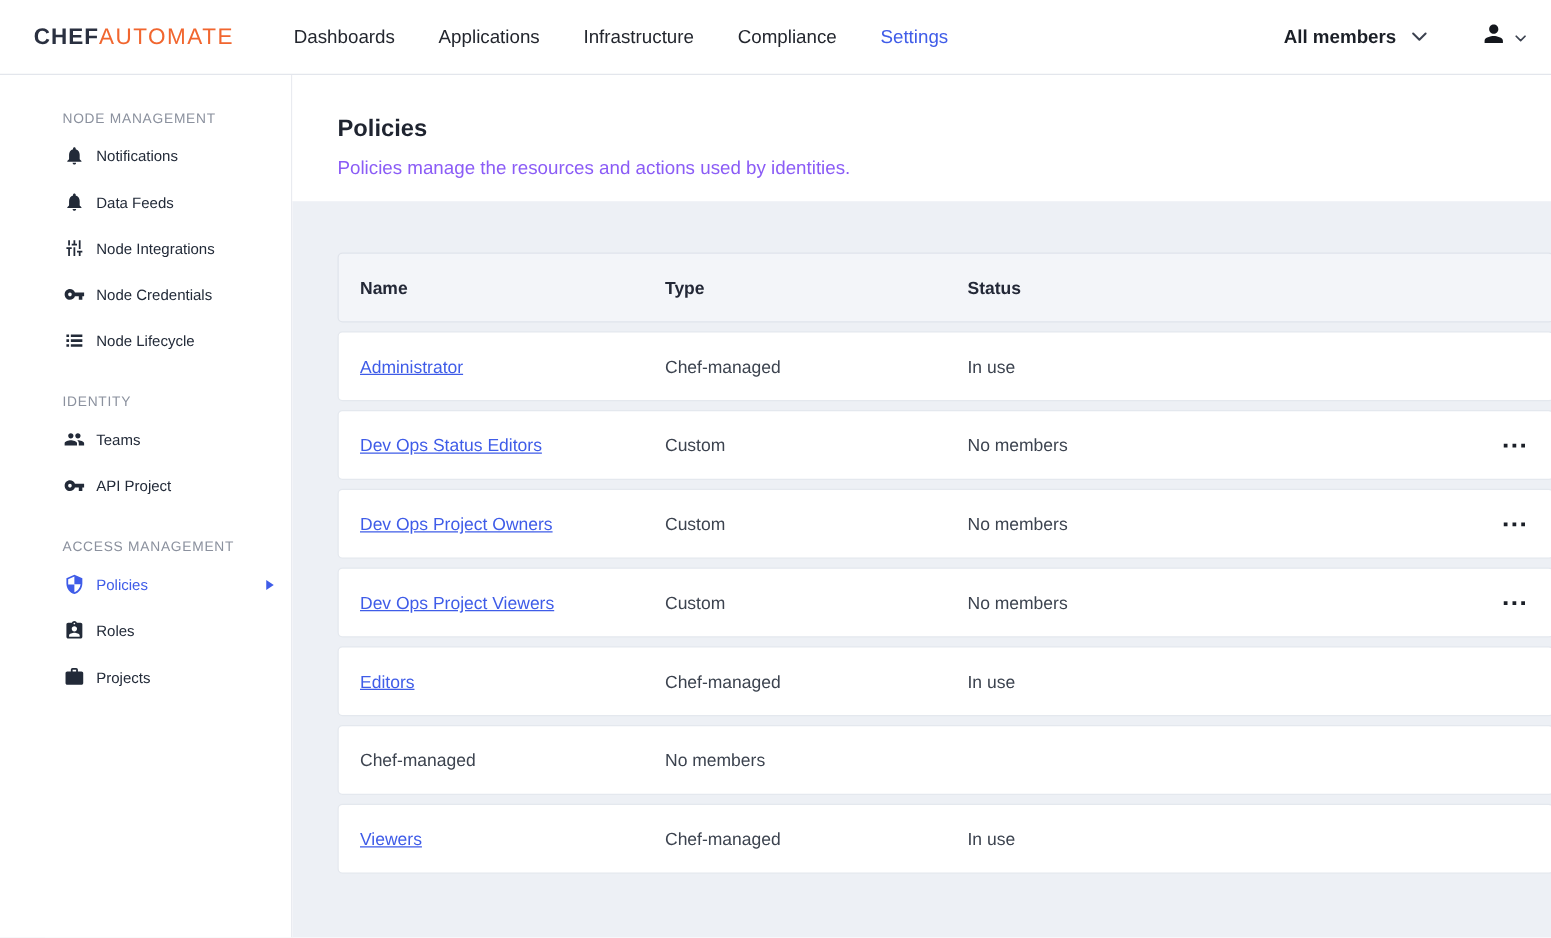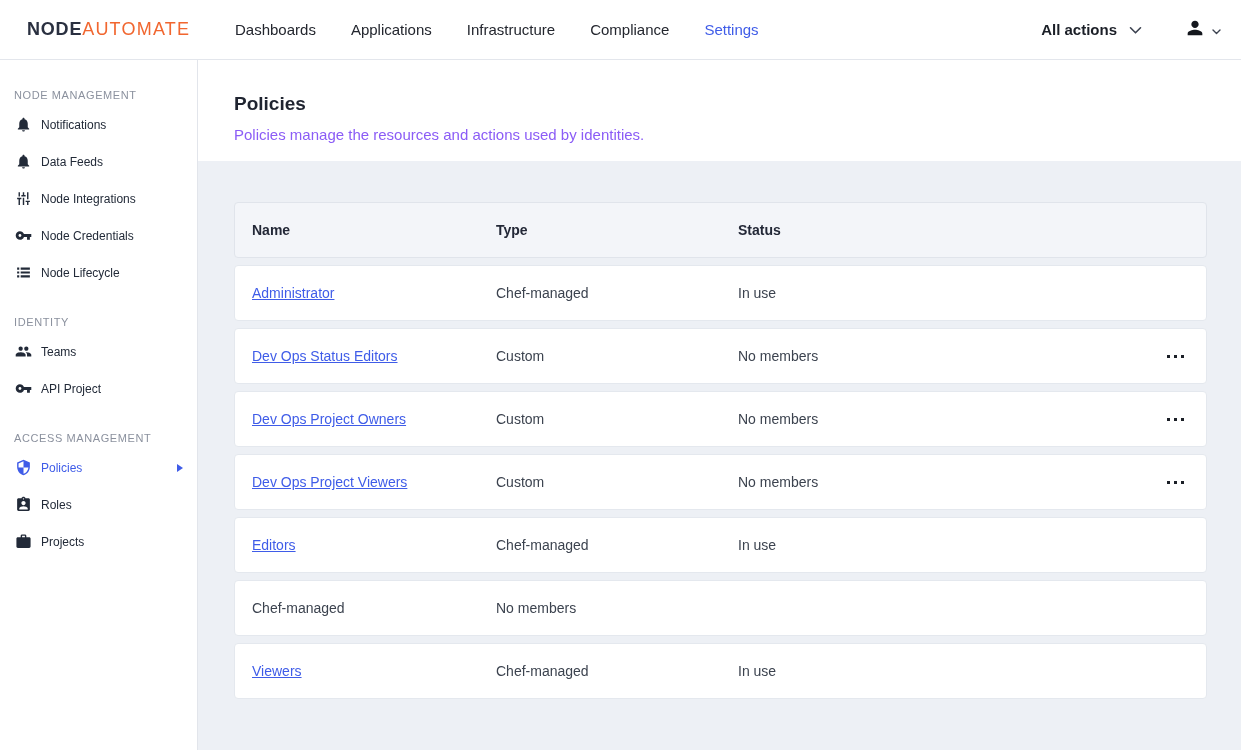--- a/index.html
+++ b/index.html
@@ -24,21 +24,21 @@
   .nav-links { display:flex; align-items:center; gap:35px; }
   .nav-link { font-size:15px; color:#23262e; cursor:pointer; text-decoration:none;text-align:right; }
   .nav-link.active { color:#3f5ce8; }
   .nav-right { margin-left:auto; display:flex; align-items:center; }
   .projects-filter { display:flex; align-items:center; gap:12px; cursor:pointer; }
   .projects-filter-label { font-size:15px; font-weight:700; color:#1b1f27; }
   .chev { display:inline-block; }
   .avatar-wrap { display:flex; align-items:center; gap:6px; margin-left:42px; cursor:pointer; }
 
   
-  .shell { display:flex; height:690px; }
+  .shell { display:flex; height:690px;padding-left:36px; }
 
   
   .sidebar {
     width:198px; min-width:198px; background:#ffffff;
     border-right:1px solid #e2e5eb; height:100%;
     padding-top:4px;
   }
   .section-label {
     margin:25px 0 5px 14px;
     font-size:11px; letter-spacing:0.6px; color:#8b919e; font-weight:400;
@@ -93,33 +93,33 @@
     border:none; background:transparent; cursor:pointer;
     display:flex; gap:4px; align-items:center; padding:8px 6px;
   }
   .dots-btn i { width:3px; height:3px; background:#1b1f27; display:block; }
 </style>
 </head>
 <body>
 
 <header class="navbar">
   <div class="logo">
-    <span class="logo-chef">NODE</span>
+    <span class="logo-chef">CHEF</span>
       <span class="logo-automate">AUTOMATE</span>
   </div>
   <nav class="nav-links">
     <a class="nav-link" href="#">Dashboards</a>
     <a class="nav-link" href="#">Applications</a>
     <a class="nav-link" href="#">Infrastructure</a>
     <a class="nav-link" href="#">Compliance</a>
     <a class="nav-link active" href="#">Settings</a>
   </nav>
   <div class="nav-right">
     <div class="projects-filter">
-      <span class="projects-filter-label">All actions</span>
+      <span class="projects-filter-label">All members</span>
       <span class="chev">
         <svg width="13" height="9" viewBox="0 0 13 9">
             <path d="M1.5 1.8 L6.5 6.8 L11.5 1.8" fill="none" stroke="#3c4250" stroke-width="1.6" stroke-linecap="round" stroke-linejoin="round"></path>
           </svg>
       </span>
     </div>
     <div class="avatar-wrap">
       <span>
         <svg width="22" height="22" viewBox="0 0 24 24" fill="#14171d">
             <path d="M12 12c2.21 0 4-1.79 4-4s-1.79-4-4-4-4 1.79-4 4 1.79 4 4 4zm0 2c-2.67 0-8 1.34-8 4v2h16v-2c0-2.66-5.33-4-8-4z"></path>

